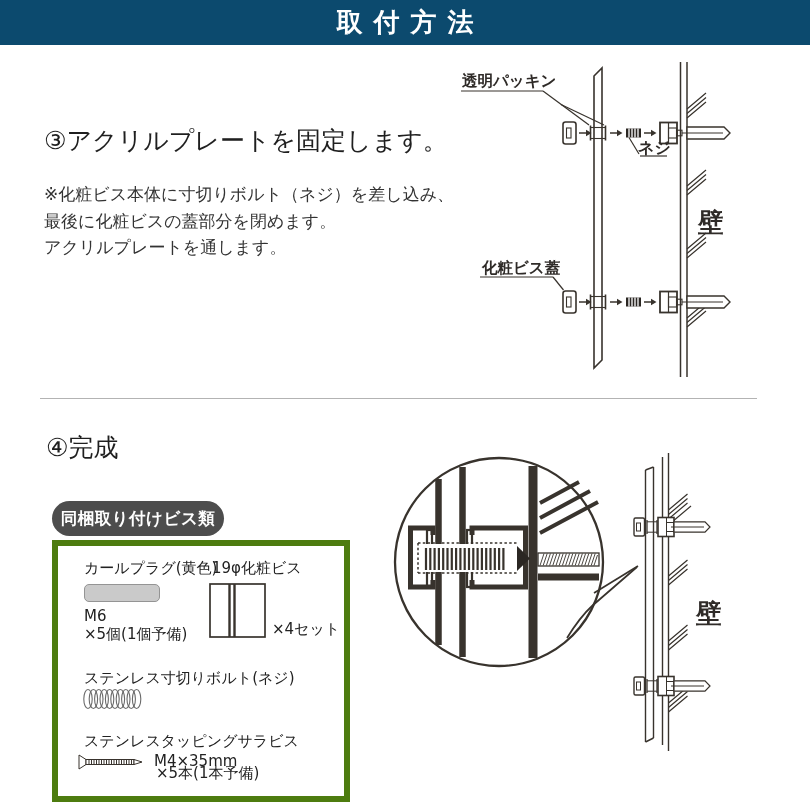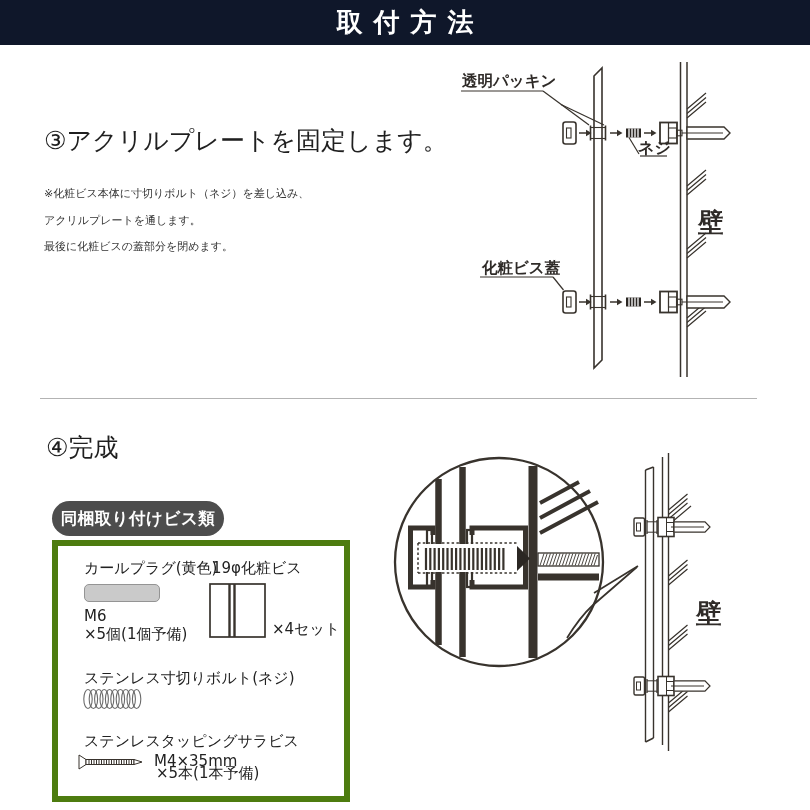--- a/index.html
+++ b/index.html
@@ -3,47 +3,47 @@
 <meta charset="utf-8">
 <style>
   html,body{margin:0;padding:0;background:#fff;}
   .page{position:relative;width:810px;height:810px;background:#fff;overflow:hidden;
         font-family:"DejaVu Sans","Liberation Sans",sans-serif;color:#2b2b2b;}
   .abs{position:absolute;white-space:nowrap;}
   .header{position:absolute;left:0;top:0;width:810px;height:45px;display:flex;
           align-items:center;justify-content:center;}
   .header h1{margin:0;color:#fff;font-size:26px;font-weight:600;letter-spacing:11px;padding-left:11px;}
   .h-step{font-size:25px;font-weight:normal;color:#1f1f1f;margin:0;}
-  .body-text{font-size:11px;line-height:26.5px;color:#333;font-weight:500;}
+  .body-text{font-size:17px;line-height:26.5px;color:#333;font-weight:500;}
   .divider{position:absolute;left:40px;top:398px;width:717px;height:0;border-top:1.5px solid #b3b3b3;}
   .badge{position:absolute;left:52px;top:501px;width:172px;height:35px;border-radius:18px;
          display:flex;align-items:center;justify-content:center;color:#fff;
          font-size:16.5px;font-weight:bold;letter-spacing:0.5px;}
   .parts-box{position:absolute;left:52px;top:540px;width:286px;height:250px;
              border:6px solid #4d7c0f;background:#fff;}
   .pb-label{position:absolute;font-size:15px;color:#222;font-weight:500;white-space:nowrap;}
   .plug{position:absolute;left:26px;top:38px;width:74px;height:16px;background:#cacaca;
         border:1px solid #949494;border-radius:5px;}
   svg{position:absolute;}
   svg text{font-family:"DejaVu Sans","Liberation Sans",sans-serif;}
 </style>
 </head>
 <body>
 
 <div class="page">
 
-  <div class="header" id="hdr" style="background: #0f172a;">
+  <div class="header" id="hdr" style="background: #0c4a6e;">
     <h1>取付方法</h1>
   </div>
 
   <h2 class="h-step abs" style="left:44px;top:124px;">③アクリルプレートを固定します。</h2>
   <div class="body-text abs" style="left:44px;top:181px;">
     <div>※化粧ビス本体に寸切りボルト（ネジ）を差し込み、</div>
+    <div>最後に化粧ビスの蓋部分を閉めます。</div>
     <div>アクリルプレートを通します。</div>
-    <div>最後に化粧ビスの蓋部分を閉めます。</div>
   </div>
 
   <svg style="left:440px;top:50px;" width="370" height="345" viewBox="0 0 370 345">
     <defs>
       <g id="hw-row">
         <rect x="123" y="-11" width="13" height="22" rx="2.5" fill="#fff" stroke-width="1.6"></rect>
         <rect x="126.5" y="-5" width="4.5" height="10" stroke-width="1.1"></rect>
         <line x1="139" y1="0" x2="146" y2="0"></line>
         <polygon points="146,-3.2 151.5,0 146,3.2" fill="#38332d" stroke="none"></polygon>
         <line x1="155.5" y1="-7.5" x2="155.5" y2="7.5" stroke-width="1.6" transform="translate(-5,0)"></line>

